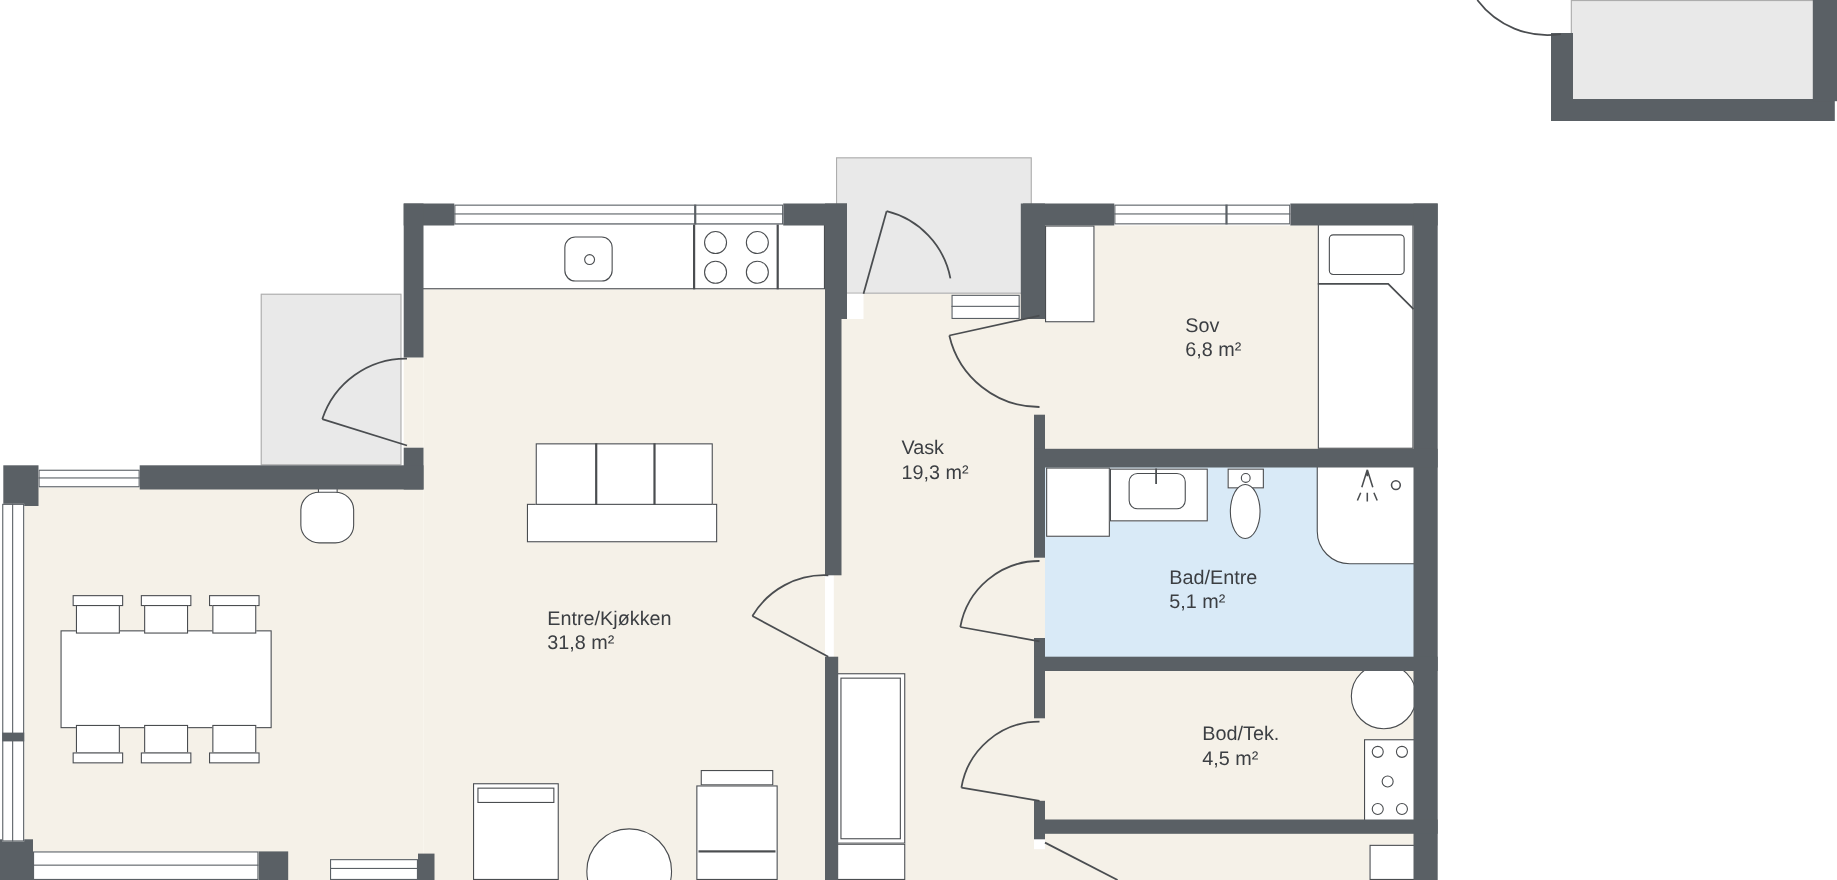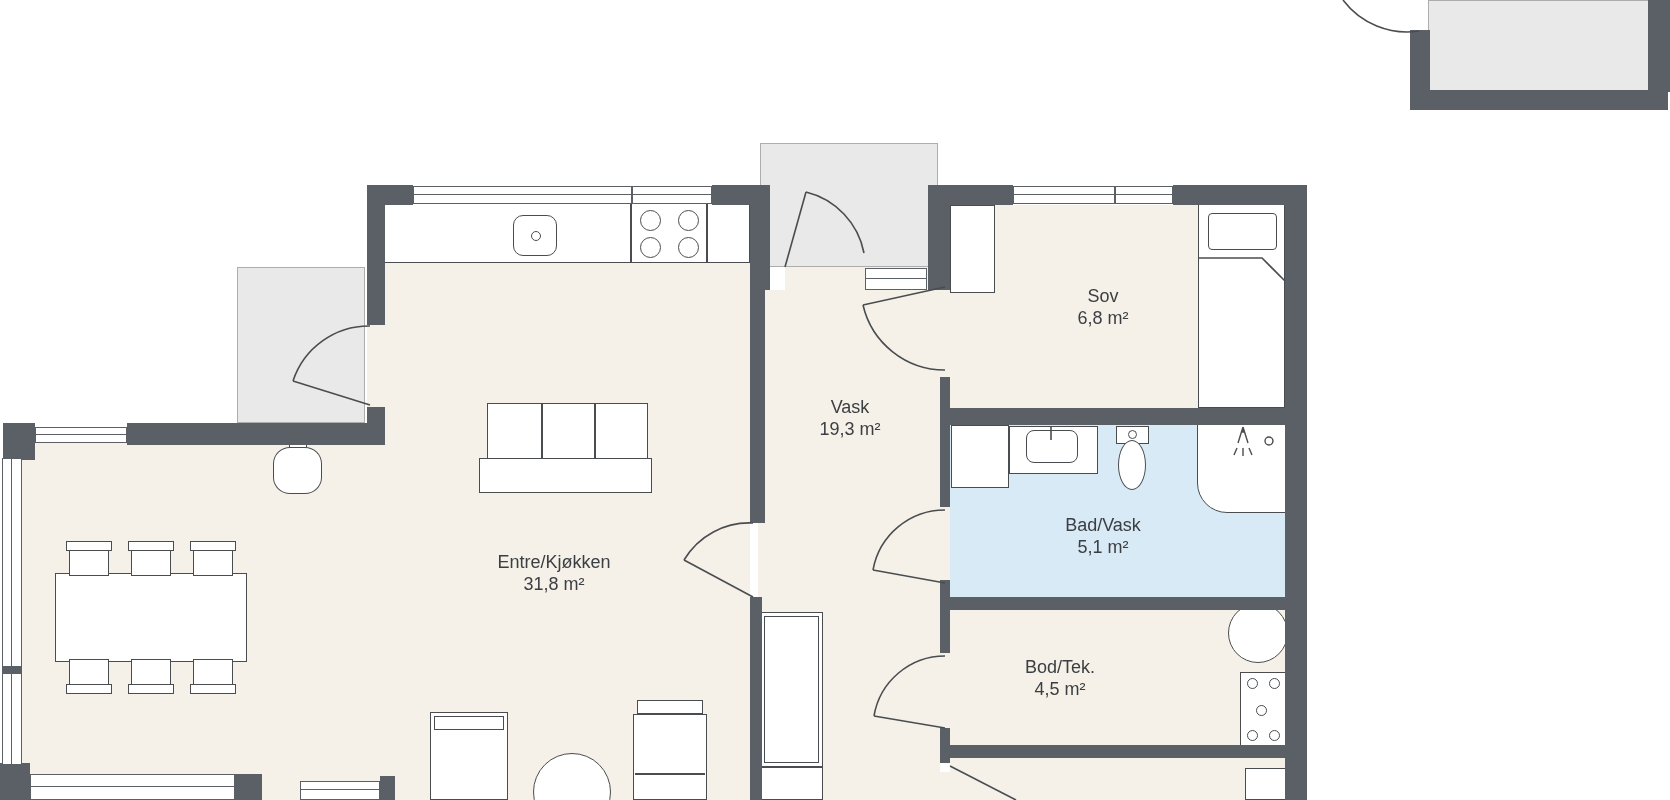--- a/index.html
+++ b/index.html
@@ -15,21 +15,21 @@
   .bathfloor{position:absolute;background:var(--bath);z-index:1;}
   .outdoor{position:absolute;background:var(--outdoor);border:1px solid var(--outline);box-sizing:border-box;z-index:1;}
   .furn{position:absolute;background:#fff;border:1.5px solid var(--line);box-sizing:border-box;z-index:2;}
   .furnline{position:absolute;background:var(--line);z-index:2;}
   .wall{position:absolute;background:var(--wall);z-index:3;}
   .win{position:absolute;background:#fff;border:1px solid var(--wall);box-sizing:border-box;z-index:4;}
   .winline{position:absolute;background:var(--wall);z-index:4;}
   .white{position:absolute;background:#fff;z-index:4;}
   .circle{border-radius:50%;}
   svg.overlay{position:absolute;left:0;top:0;z-index:5;pointer-events:none;}
-  .lbl{position:absolute;z-index:6;transform:translateX(-50%);text-align:center;
+  .lbl{position:absolute;z-index:6;transform:translateX(-50%);
        font-size:18px;line-height:22px;color:var(--label);white-space:nowrap;}
 </style>
 </head>
 <body>
 
 <div id="plan">
 
   <div class="floor" style="left:385px;top:205px;width:365px;height:595px;"></div>
   <div class="floor" style="left:22px;top:443px;width:363px;height:357px;"></div>
   <div class="floor" style="left:367px;top:325px;width:18px;height:82px;"></div>
@@ -196,21 +196,21 @@
   </div>
   <div class="lbl" style="left:850px;top:396px;">
     <div>Vask</div>
     <div>19,3 m²</div>
   </div>
   <div class="lbl" style="left:1103px;top:285px;">
     <div>Sov</div>
     <div>6,8 m²</div>
   </div>
   <div class="lbl" style="left:1103px;top:514px;">
-    <div>Bad/Vask</div>
+    <div>Bad/Entre</div>
     <div>5,1 m²</div>
   </div>
-  <div class="lbl" style="left:1060px;top:656px;">
+  <div class="lbl" style="left:1128px;top:656px;">
     <div>Bod/Tek.</div>
     <div>4,5 m²</div>
   </div>
 
 </div>
 
 </body></html>

